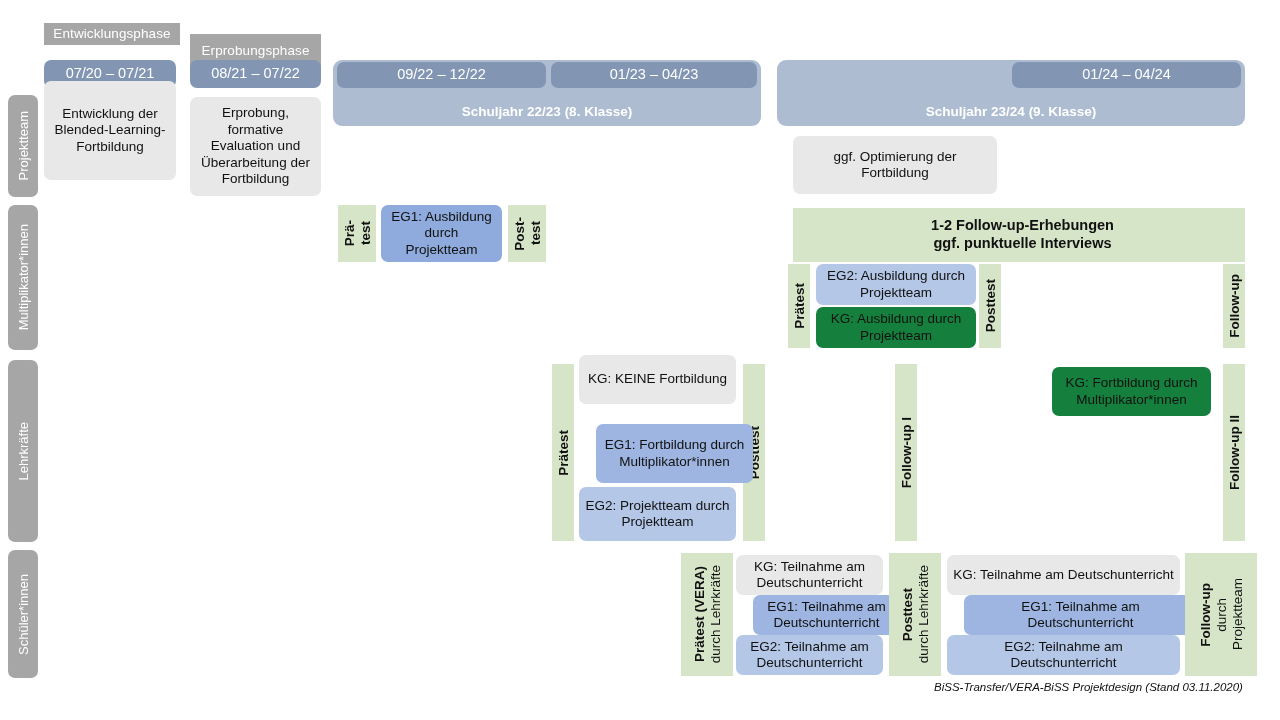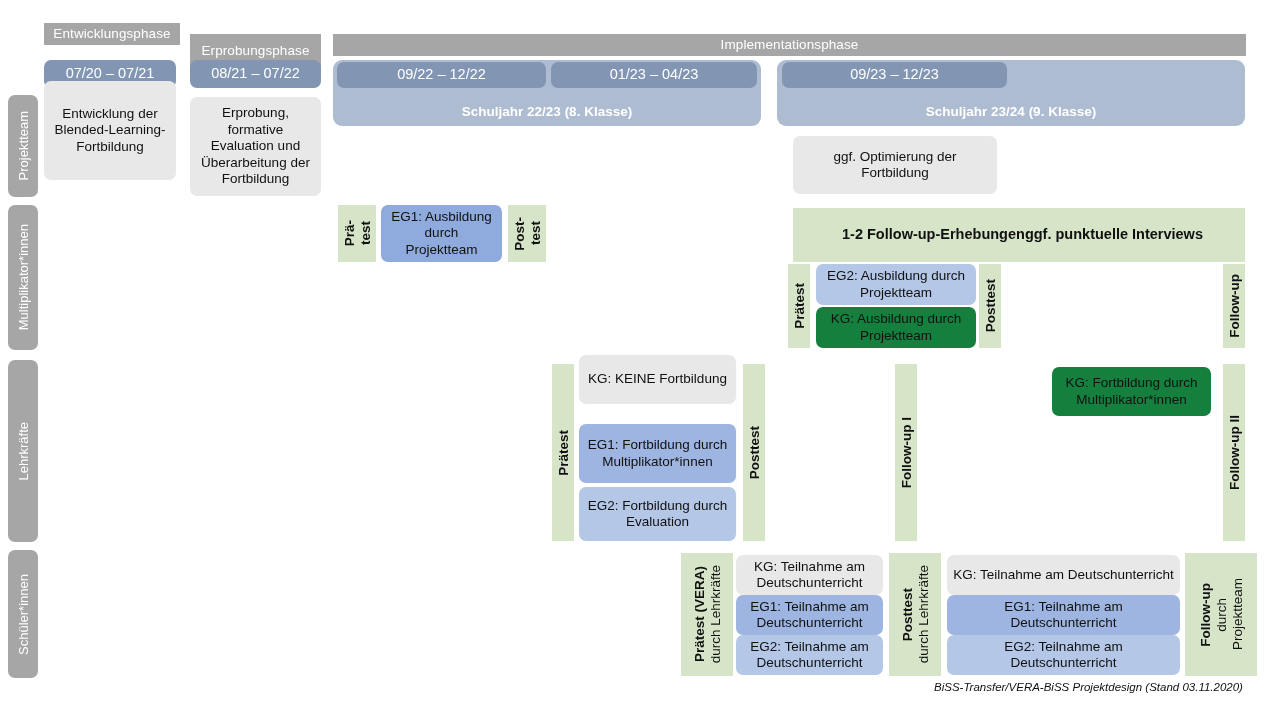--- a/index.html
+++ b/index.html
@@ -70,21 +70,21 @@
   .role-label .vtxt{
     writing-mode:vertical-rl;
     transform:rotate(180deg);
     white-space:nowrap;
   }
 
   
   .card-grey{background:#e8e8e8;color:#111;font-size:13.5px;}
   .card-grey2{background:#15803d;color:#111;font-size:13.5px;}
   .card-blue-dark{background:#8faadc;color:#111;font-size:13.5px;}
-  .card-blue-mid{background:#9db5e0;color:#111;font-size:13.5px;}
+  .card-blue-mid{background:#9db5e0;color:#111;font-size:13.5px;margin-left:17px;}
   .card-blue-light{background:#b4c7e7;color:#111;font-size:13.5px;}
 
   
   .green{
     background:#d6e4c8;
     color:#111;
     border-radius:0;
   }
   .green-band{
     background:#d6e4c8;
@@ -123,45 +123,42 @@
 <body>
 
 <div id="stage">
 
   <div class="box phase-head" style="left:44px;top:23px;width:136px;height:22px;">
     <span>Entwicklungsphase</span>
   </div>
   <div class="box phase-head" style="left:190px;top:34px;width:131px;height:34px;">
     <span>Erprobungsphase</span>
   </div>
-  <div class="box phase-head" style="left:333px;top:34px;width:913px;height:22px;">
-    <span>Implementationsphase</span>
-  </div>
 
   <div class="box schuljahr-band" style="left:333px;top:60px;width:428px;height:66px;">
     <span>Schuljahr 22/23 (8. Klasse)</span>
   </div>
   <div class="box schuljahr-band" style="left:777px;top:60px;width:468px;height:66px;">
     <span>Schuljahr 23/24 (9. Klasse)</span>
   </div>
 
   <div class="box date-chip" style="left:44px;top:60px;width:132px;height:28px;">
     <span>07/20 – 07/21</span>
   </div>
   <div class="box date-chip" style="left:190px;top:60px;width:131px;height:28px;">
     <span>08/21 – 07/22</span>
   </div>
   <div class="box date-chip" style="left:337px;top:62px;width:209px;height:26px;">
     <span>09/22 – 12/22</span>
   </div>
   <div class="box date-chip" style="left:551px;top:62px;width:206px;height:26px;">
     <span>01/23 – 04/23</span>
   </div>
-  <div class="box date-chip" style="left:782px;top:62px;width:225px;height:26px;">
-    <span>09/23 – 12/23</span>
+  <div class="box date-chip" style="left:1012px;top:62px;width:229px;height:26px;">
+    <span>01/24 – 04/24</span>
   </div>
 
   <div class="role-label" style="left:8px;top:95px;width:30px;height:102px;">
     <span class="vtxt">Projektteam</span>
   </div>
   <div class="role-label" style="left:8px;top:205px;width:30px;height:145px;">
     <span class="vtxt">Multiplikator*innen</span>
   </div>
   <div class="role-label" style="left:8px;top:360px;width:30px;height:182px;">
     <span class="vtxt">Lehrkräfte</span>
@@ -187,21 +184,21 @@
 
   <div class="box card-blue-dark" style="left:381px;top:205px;width:121px;height:57px;">
     <span>EG1: Ausbildung durch Projektteam</span>
   </div>
 
   <div class="vstack green" style="left:508px;top:205px;width:38px;height:57px;">
     <span class="vcol b">Post-</span>
     <span class="vcol b">test</span>
   </div>
 
-  <div class="box green-band" style="left:793px;top:208px;width:452px;height:54px;flex-direction:row;padding-left:13px;">
+  <div class="box green-band" style="left:793px;top:208px;width:452px;height:54px;flex-direction:column;padding-left:13px;">
     <span>1-2 Follow-up-Erhebungen</span>
     <span>ggf. punktuelle Interviews</span>
   </div>
 
   <div class="vstack green" style="left:788px;top:264px;width:22px;height:84px;">
     <span class="vcol b">Prätest</span>
   </div>
   <div class="vstack green" style="left:979px;top:264px;width:22px;height:84px;">
     <span class="vcol b">Posttest</span>
   </div>
@@ -229,21 +226,21 @@
     <span class="vcol b">Follow-up II</span>
   </div>
 
   <div class="box card-grey" style="left:579px;top:355px;width:157px;height:49px;">
     <span>KG:  KEINE Fortbildung</span>
   </div>
   <div class="box card-blue-mid" style="left:579px;top:424px;width:157px;height:59px;">
     <span>EG1: Fortbildung durch Multiplikator*innen</span>
   </div>
   <div class="box card-blue-light" style="left:579px;top:487px;width:157px;height:54px;">
-    <span>EG2: Fortbildung durch Evaluation</span>
+    <span>EG2: Projektteam durch Projektteam</span>
   </div>
   <div class="box card-grey2" style="left:1052px;top:367px;width:159px;height:49px;">
     <span>KG: Fortbildung durch Multiplikator*innen</span>
   </div>
 
   <div class="vstack green" style="left:681px;top:553px;width:52px;height:123px;">
     <span class="vcol b">Prätest (VERA)</span>
     <span class="vcol">durch Lehrkräfte</span>
   </div>
 

